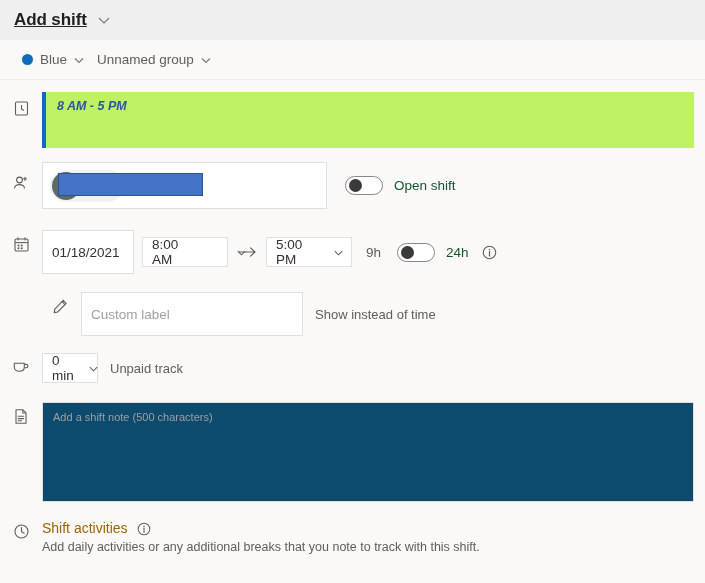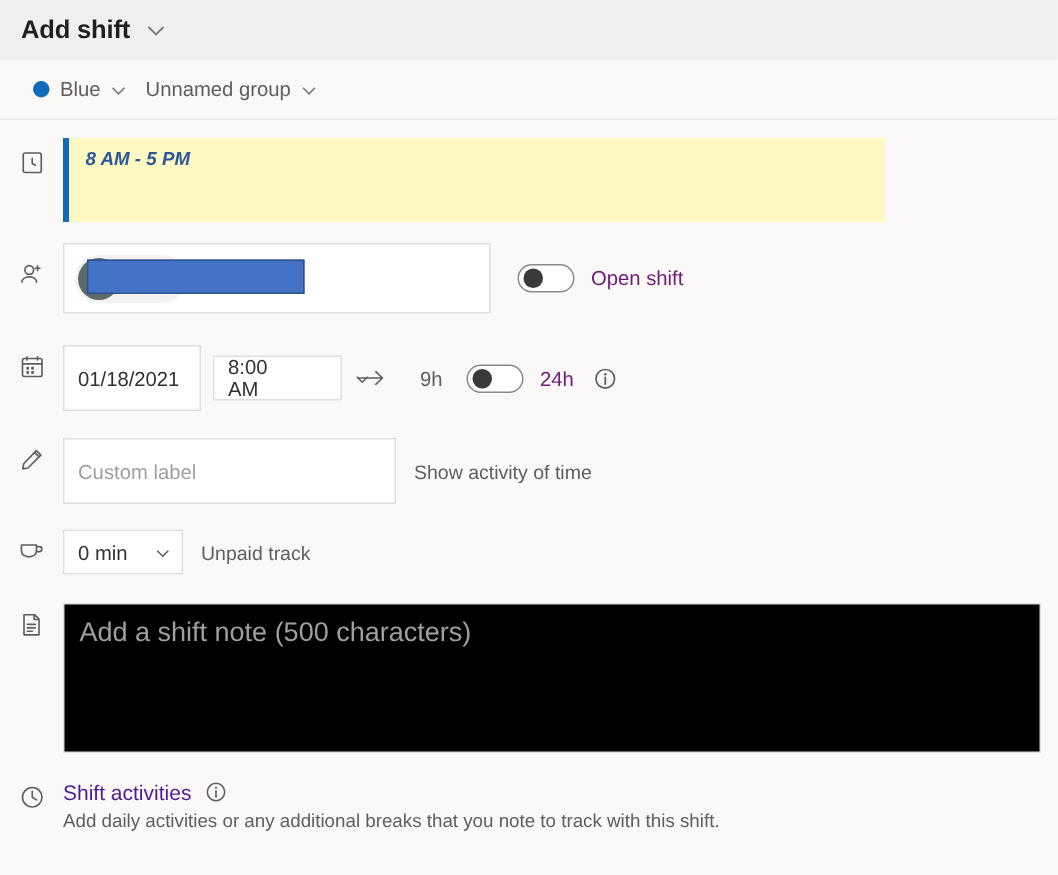--- a/index.html
+++ b/index.html
@@ -18,20 +18,21 @@
   }
 
   
   .titlebar {
     height: 40px;
     background: #f0eff0;
     display: flex;
     align-items: center;
     padding: 0 0 0 14px;
     box-sizing: border-box;
+    text-decoration: underline;
   }
   .titlebar-title {
     font-size: 17px;
     font-weight: bold;
     color: #201f1e;
     letter-spacing: -0.1px;
   }
   .chev {
     display: inline-block;
     margin-left: 10px;
@@ -87,23 +88,23 @@
     min-width: 0;
   }
 
   
   .time-banner-wrap {
     margin-top: 12px;
     margin-bottom: 8px;
   }
   .time-banner {
     height: 56px;
-    background: #fef9c3;
+    background: #bef264;
     border-left: 4px solid #0f6cbd;
-    width: 548px;
+    width: 652px;
     box-sizing: border-box;
     display: flex;
     align-items: flex-start;
     padding: 7px 0 0 11px;
   }
   .time-banner-text {
     font-size: 12.5px;
     font-style: italic;
     color: #2b579a;
     font-weight: 600;
@@ -185,21 +186,21 @@
     width: 13px;
     height: 13px;
     border-radius: 50%;
     background: #3b3a39;
     top: 2px;
     left: 3px;
   }
   .toggle-label {
     margin-left: 11px;
     font-size: 13.5px;
-    color: #701a75;
+    color: #14532d;
     white-space: nowrap;
   }
 
   
   .field {
     background: #ffffff;
     border: 1px solid #e1dfdd;
     box-sizing: border-box;
     height: 44px;
     display: flex;
@@ -260,40 +261,40 @@
     margin-left: 12px;
     font-size: 13px;
     color: #605e5c;
   }
 
   .break-row {
     display: flex;
     align-items: center;
     margin-top: 12px;
   }
-  .break-select { width: 80px; }
+  .break-select { width: 56px; }
 
   .note-area {
     width: 652px;
     height: 100px;
-    background: #000000;
+    background: #0c4a6e;
     border: 1px solid #e1dfdd;
     box-sizing: border-box;
     padding: 8px 10px;
-    font-size: 18px;
+    font-size: 11px;
     color: #a19f9d;
     margin-top: 11px;
   }
 
   
   .activities-title {
     display: flex;
-    align-items: center;
+    align-items: flex-end;
     font-size: 14px;
-    color: #4c1d95;
+    color: #a16207;
   }
   .activities-title .info-icon { margin-left: 9px; }
   .activities-desc {
     font-size: 12.5px;
     color: #605e5c;
     margin-top: 4px;
   }
   .add-activity-btn {
     margin-top: 14px;
     width: 117px;
@@ -405,49 +406,57 @@
           <svg width="11" height="11" viewBox="0 0 12 12">
               <path d="M2 4.5 L6 8.5 L10 4.5" fill="none" stroke="currentColor" stroke-width="1.1"></path>
             </svg>
         </span>
       </div>
       <div class="arrow">
         <svg width="19" height="12" viewBox="0 0 19 12">
             <path d="M1 6 L17 6 M12.5 1.8 L17 6 L12.5 10.2" fill="none" stroke="currentColor" stroke-width="1.1" stroke-linecap="round" stroke-linejoin="round"></path>
           </svg>
       </div>
+      <div class="select time-select">
+        <span>5:00 PM</span>
+        <span class="chev">
+          <svg width="11" height="11" viewBox="0 0 12 12">
+              <path d="M2 4.5 L6 8.5 L10 4.5" fill="none" stroke="currentColor" stroke-width="1.1"></path>
+            </svg>
+        </span>
+      </div>
       <span class="dur">9h</span>
       <div class="toggle-group" style="margin-left:16px;">
         <div class="toggle">
           <span class="knob"></span>
         </div>
         <span class="toggle-label">24h</span>
       </div>
       <span class="info-icon">
         <svg width="15" height="15" viewBox="0 0 15 15">
           <circle cx="7.5" cy="7.5" r="6.2" fill="none" stroke="currentColor" stroke-width="1.1"></circle>
           <path d="M7.5 6.6 L7.5 11" stroke="currentColor" stroke-width="1.2" stroke-linecap="round"></path>
           <circle cx="7.5" cy="4.5" r="0.8" fill="currentColor"></circle>
         </svg>
       </span>
     </div>
   </div>
 </div>
 
-<div class="row" style="margin-top:5px;">
+<div class="row" style="margin-top:5px;padding-left:39px;">
   <div class="row-icon" style="padding-top:19px;">
     <svg width="17" height="17" viewBox="0 0 17 17">
       <path d="M11.2 2.4 L14.2 5.4 L5.6 14 L2.2 14.6 L2.8 11.2 Z" fill="none" stroke="currentColor" stroke-width="1.1" stroke-linejoin="round"></path>
       <path d="M10 3.6 L13 6.6" stroke="currentColor" stroke-width="1.1"></path>
     </svg>
   </div>
   <div class="row-body">
     <div class="label-row">
       <div class="field custom-label-field placeholder">Custom label</div>
-      <span class="hint">Show activity of time</span>
+      <span class="hint">Show instead of time</span>
     </div>
   </div>
 </div>
 
 <div class="row" style="margin-top:5px;">
   <div class="row-icon" style="padding-top:18px;">
     <svg width="18" height="16" viewBox="0 0 18 16">
       <path d="M2.3 4.3 L12.3 4.3 L12.3 8.2 C12.3 10.6 10.2 12.2 7.3 12.2 C4.4 12.2 2.3 10.6 2.3 8.2 Z" fill="none" stroke="currentColor" stroke-width="1.1" stroke-linejoin="round"></path>
       <path d="M12.4 5.4 L14.3 5.4 C15.4 5.4 15.9 6.2 15.9 7 C15.9 7.9 15.4 8.7 14.3 8.7 L12.4 8.7" fill="none" stroke="currentColor" stroke-width="1.1"></path>
     </svg>

